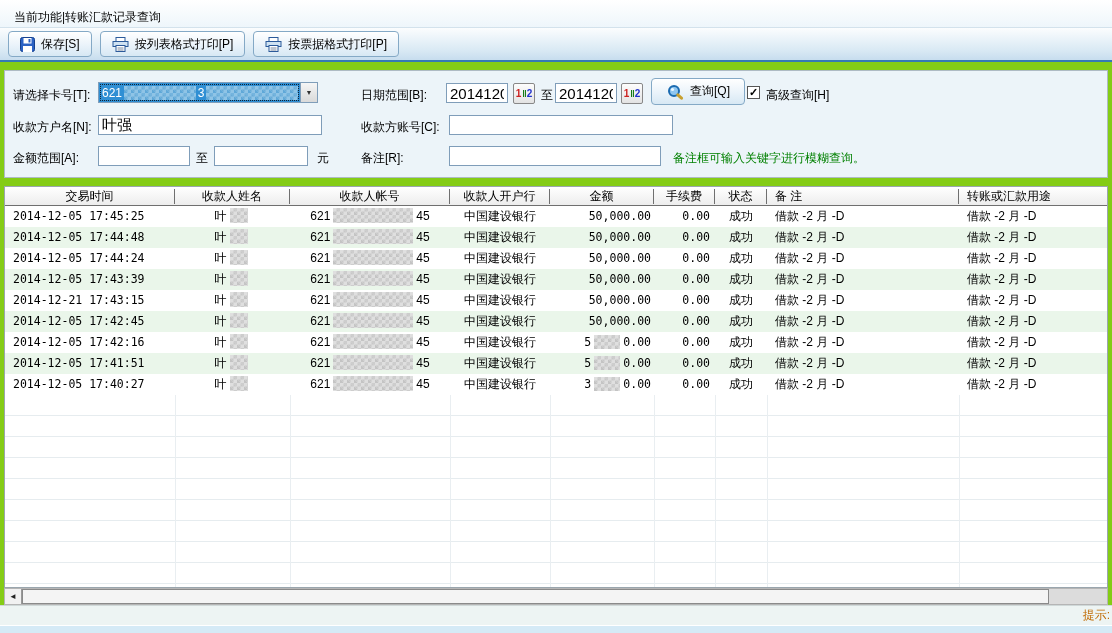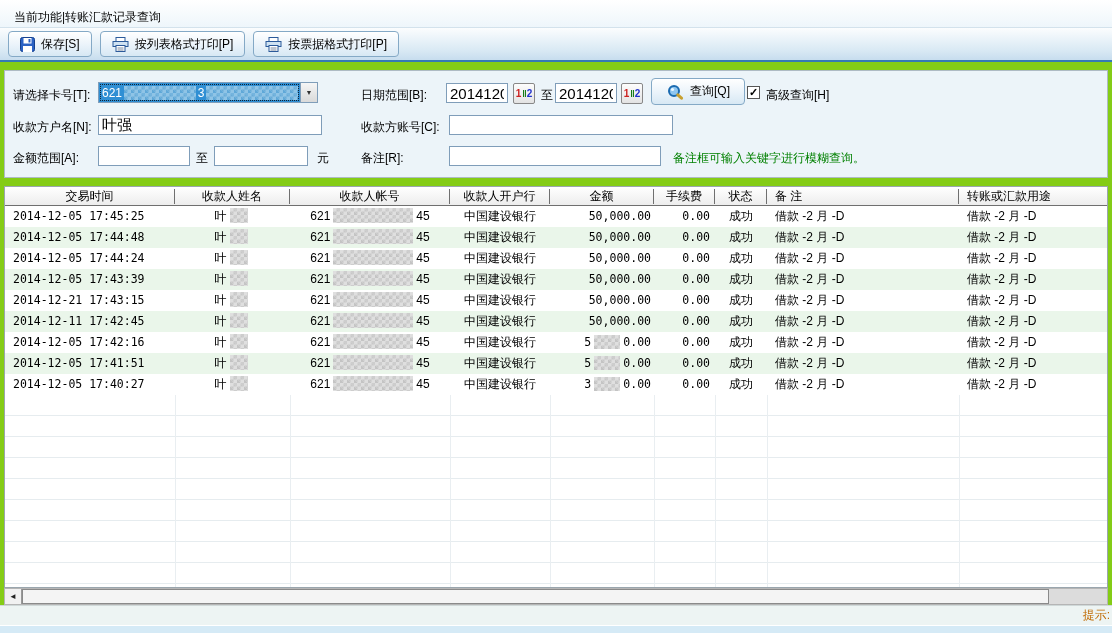--- a/index.html
+++ b/index.html
@@ -255,21 +255,21 @@
       <div class="td c2"><span>叶</span><span class="mosaic name-mosaic"></span></div>
       <div class="td c3"><span>621</span><span class="mosaic acct-mosaic"></span><span>45</span></div>
       <div class="td c4">中国建设银行</div>
       <div class="td c5">50,000.00</div>
       <div class="td c6">0.00</div>
       <div class="td c7">成功</div>
       <div class="td c8">借款 -2 月 -D</div>
       <div class="td c9">借款 -2 月 -D</div>
     </div>
         <div class="tr alt">
-      <div class="td c1">2014-12-11 17:42:45</div>
+      <div class="td c1">2014-12-05 17:42:45</div>
       <div class="td c2"><span>叶</span><span class="mosaic name-mosaic"></span></div>
       <div class="td c3"><span>621</span><span class="mosaic acct-mosaic"></span><span>45</span></div>
       <div class="td c4">中国建设银行</div>
       <div class="td c5">50,000.00</div>
       <div class="td c6">0.00</div>
       <div class="td c7">成功</div>
       <div class="td c8">借款 -2 月 -D</div>
       <div class="td c9">借款 -2 月 -D</div>
     </div>
         <div class="tr">

